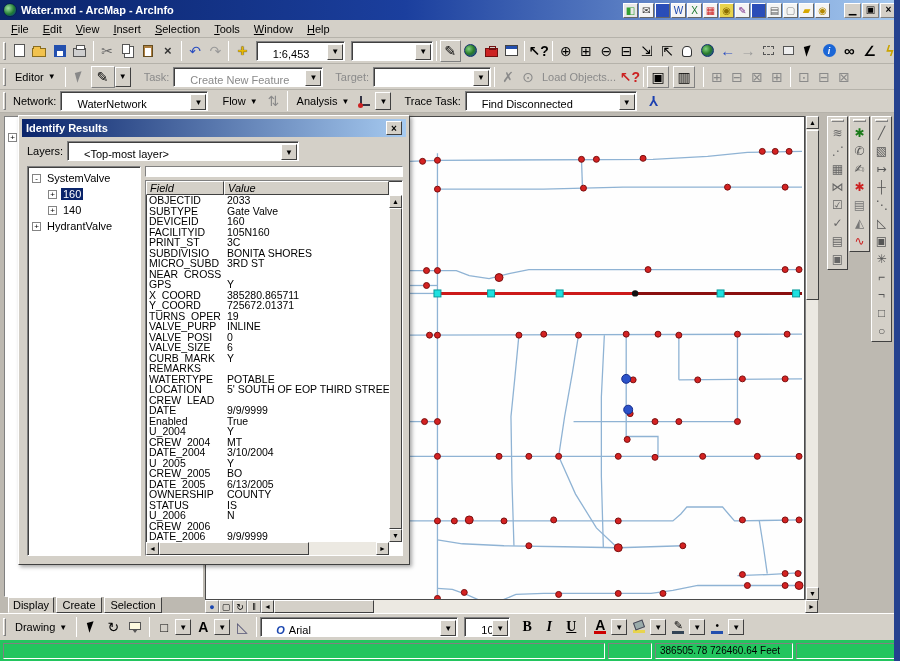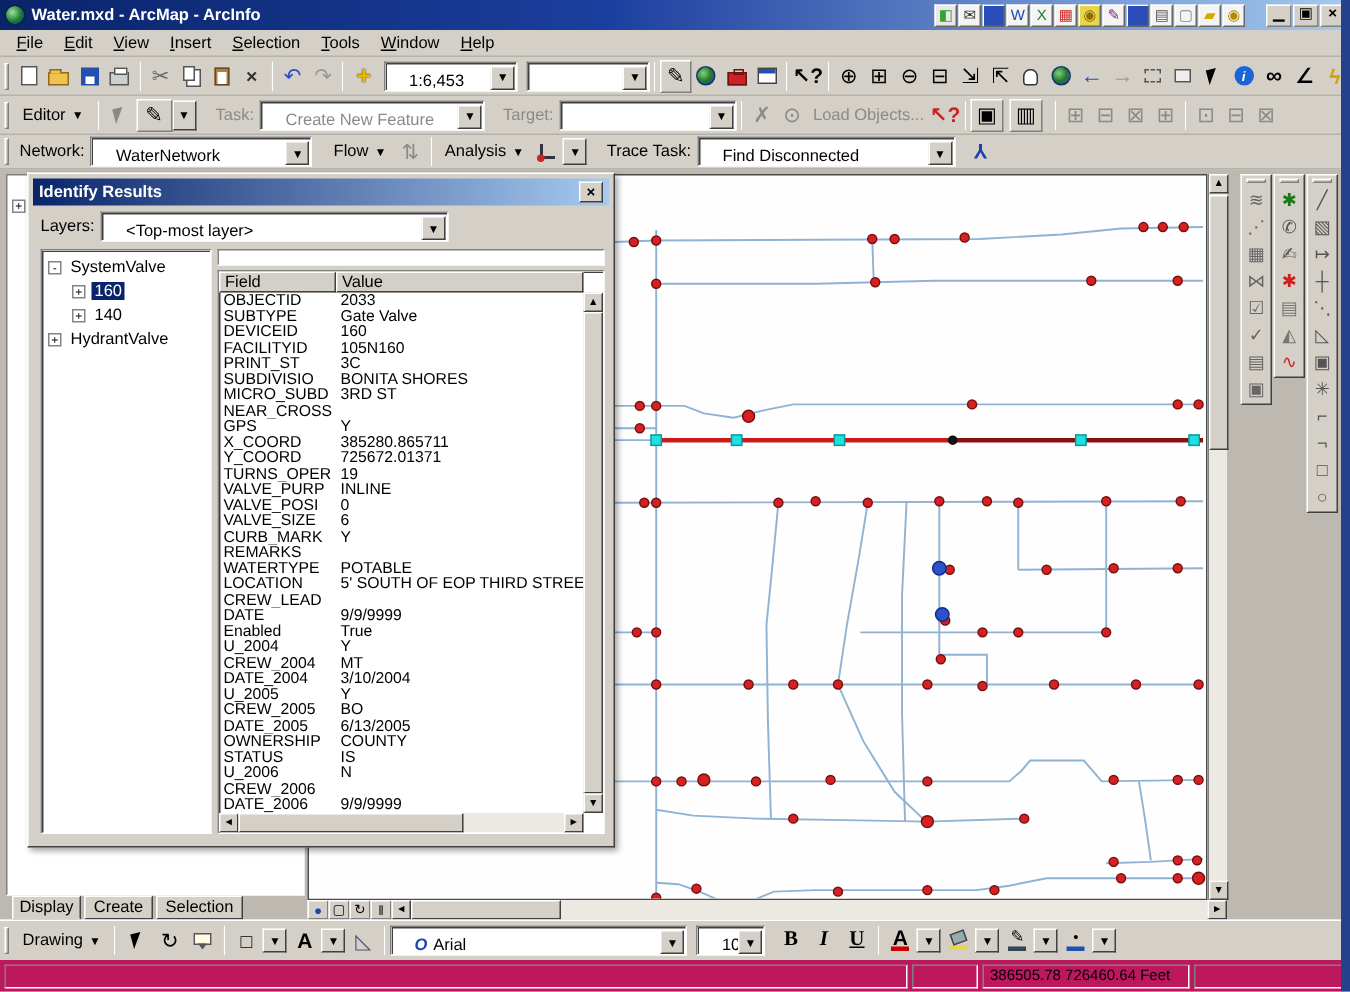--- a/index.html
+++ b/index.html
@@ -80,31 +80,31 @@
   .dlg{left:18px;top:115px;width:392px;height:450px;background:#d4d0c8;border:1px solid;border-color:#fff #404040 #404040 #fff;box-shadow:2px 2px 4px rgba(0,0,0,.35);z-index:5;}
   .dlgtitle{position:absolute;left:3px;top:3px;right:3px;height:18px;background:linear-gradient(90deg,#0a246a,#a6caf0);color:#fff;font-weight:bold;display:flex;align-items:center;padding:0 4px;}
   .dlgclose{margin-left:auto;width:16px;height:14px;background:#d4d0c8;color:#000;font-size:10px;font-weight:bold;display:flex;align-items:center;justify-content:center;border:1px solid;border-color:#fff #404040 #404040 #fff;}
   .treebox{position:absolute;left:8px;top:50px;width:114px;height:390px;background:#fff;border:1px solid;border-color:#808080 #fff #fff #808080;box-shadow:inset 1px 1px 0 #404040;overflow:hidden;padding:3px 0 0 2px;}
   .trow{display:flex;align-items:center;height:16px;white-space:nowrap;}
   .tbox{width:9px;height:9px;border:1px solid #848484;background:#fff;font-size:8px;line-height:7px;text-align:center;margin-right:4px;flex:none;}
   .tlabel{padding:0 2px;}
   .trow.sel .tlabel{background:#0a246a;color:#fff;}
   .idtop{position:absolute;left:126px;top:50px;width:258px;height:11px;background:#fff;border:1px solid;border-color:#808080 #fff #fff #808080;}
   .idtable{position:absolute;left:126px;top:64px;width:258px;height:376px;background:#fff;border:1px solid;border-color:#808080 #fff #fff #808080;box-shadow:inset 1px 1px 0 #404040;overflow:hidden;}
-  .idhead{display:flex;height:14px;}
+  .idhead{display:flex;height:14px;font-style:italic;}
   .hcell{background:#d4d0c8;border:1px solid;border-color:#fff #404040 #404040 #fff;font-size:11px;padding:0 3px;line-height:12px;}
   .idrows{position:absolute;left:0;top:14px;right:13px;bottom:13px;overflow:hidden;}
   .idrow{display:flex;height:10.5px;line-height:10.5px;font-size:10.5px;white-space:nowrap;}
   .fcell{width:78px;flex:none;padding-left:3px;overflow:hidden;}
   .vcell{flex:1;padding-left:3px;overflow:hidden;}
   .idvscroll{position:absolute;right:0;top:14px;width:13px;bottom:13px;background:#ece9e2;}
   .idhscroll{position:absolute;left:0;bottom:0;right:13px;height:13px;background:#ece9e2;display:flex;}
   
   .drawbar{left:0;top:613px;width:900px;height:27px;background:#d4d0c8;border-top:1px solid #fff;display:flex;align-items:center;}
-  .statusbar{left:0;top:640px;width:900px;height:21px;background:#be185d;display:flex;align-items:center;gap:3px;padding:2px 3px;}
+  .statusbar{left:0;top:640px;width:900px;height:21px;background:#22c55e;display:flex;align-items:center;gap:3px;padding:2px 3px;}
   .spanel{height:16px;border:1px solid;border-color:#808080 #fff #fff #808080;padding:1px 4px;font-size:10px;white-space:nowrap;overflow:hidden;}
   .rightedge{left:894px;top:0;width:6px;height:661px;background:#24418f;z-index:6;}
   .b{font-weight:bold;}
 </style>
 </head>
 <body>
 
 <div class="win">
 
   <div class="abs titlebar">

